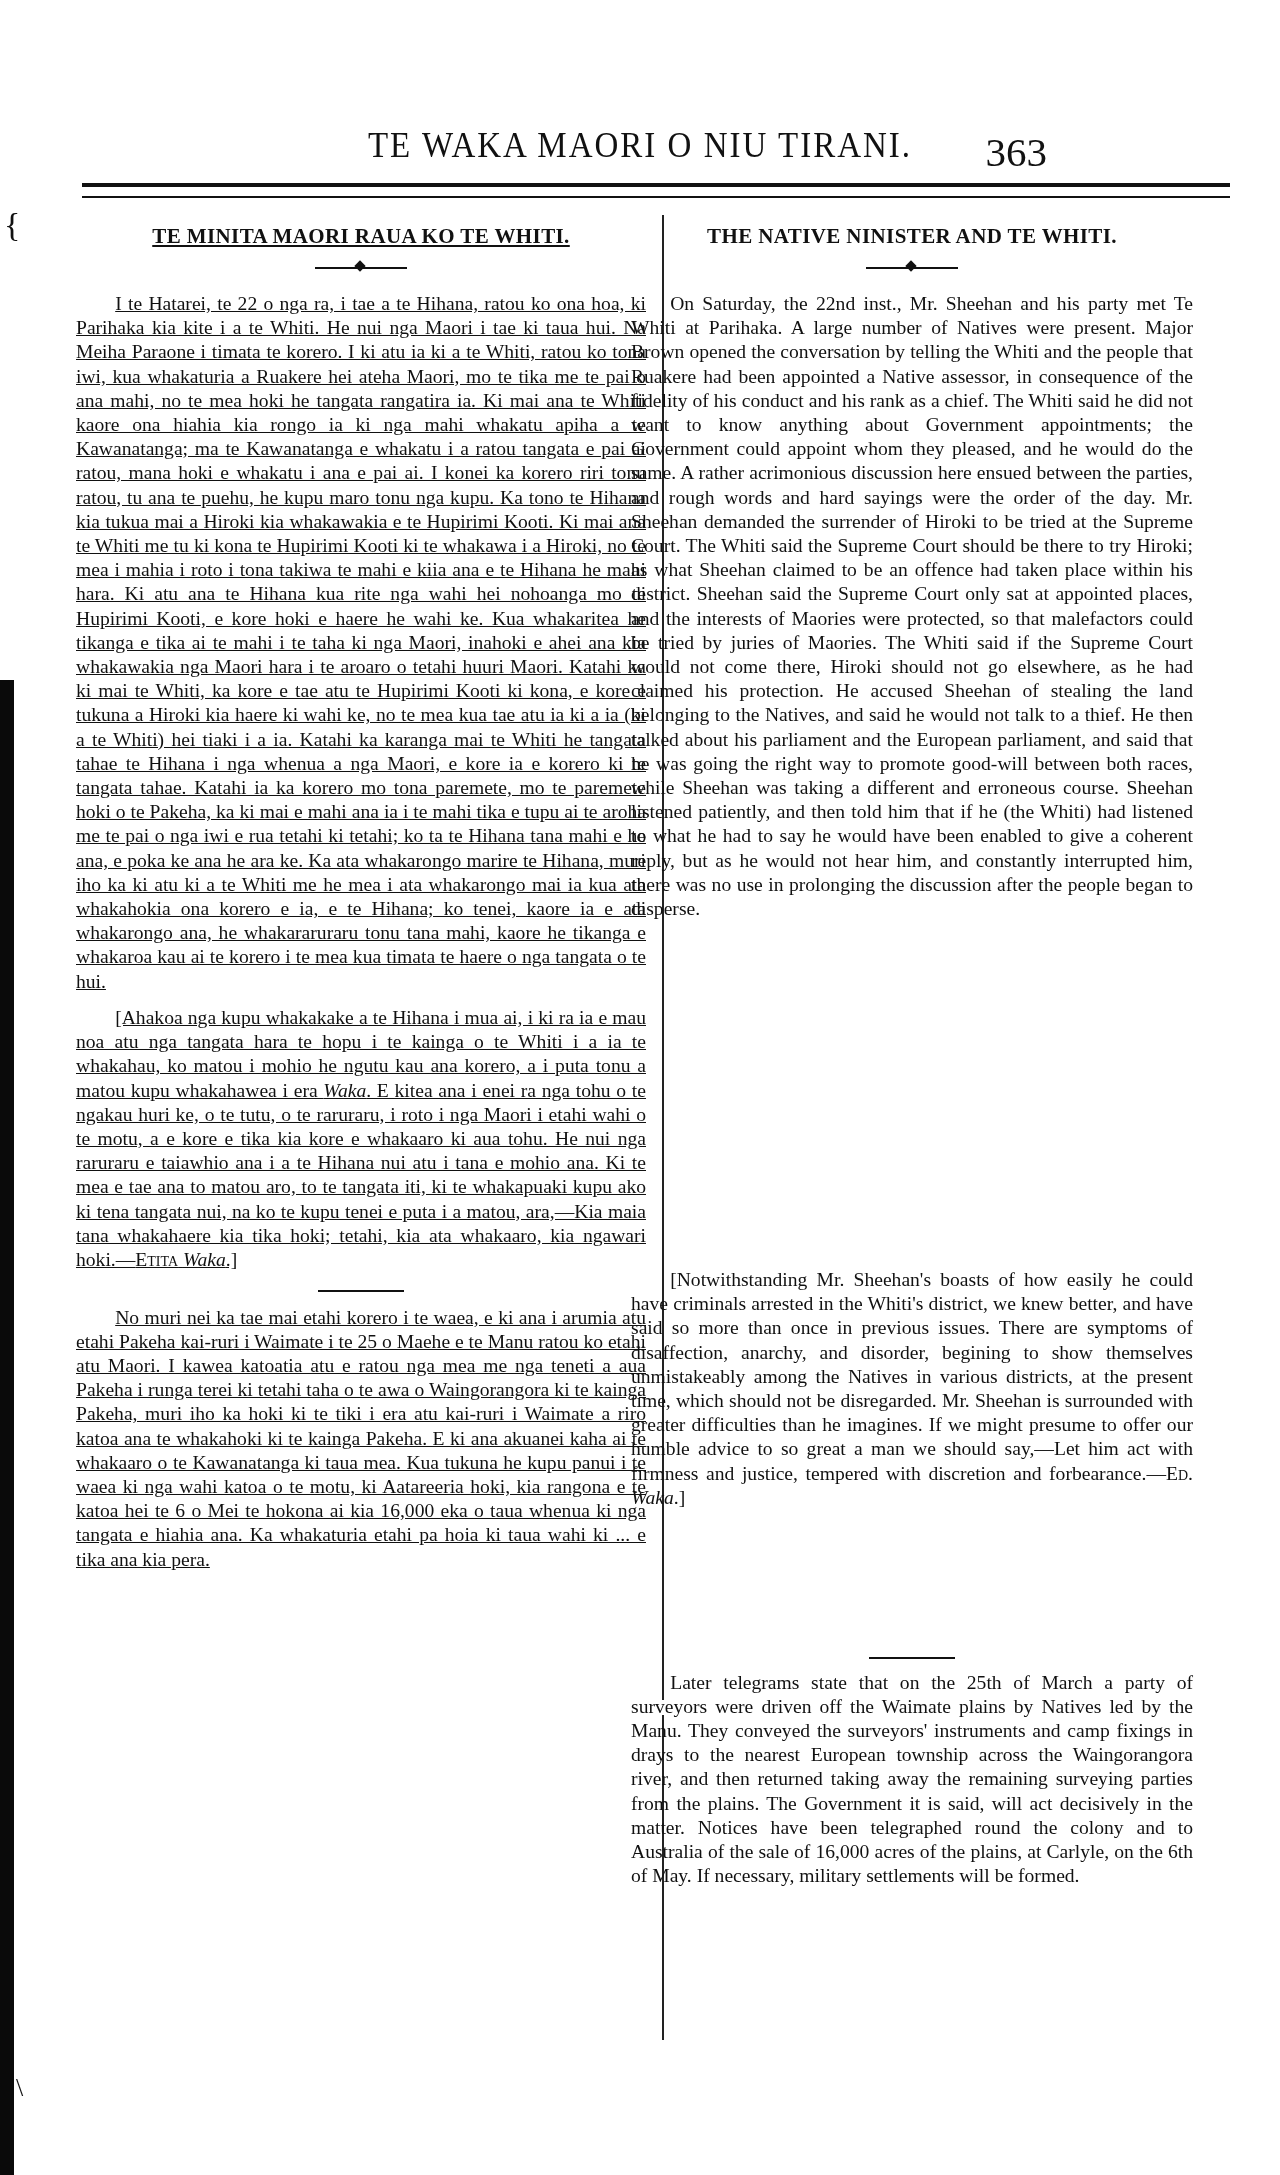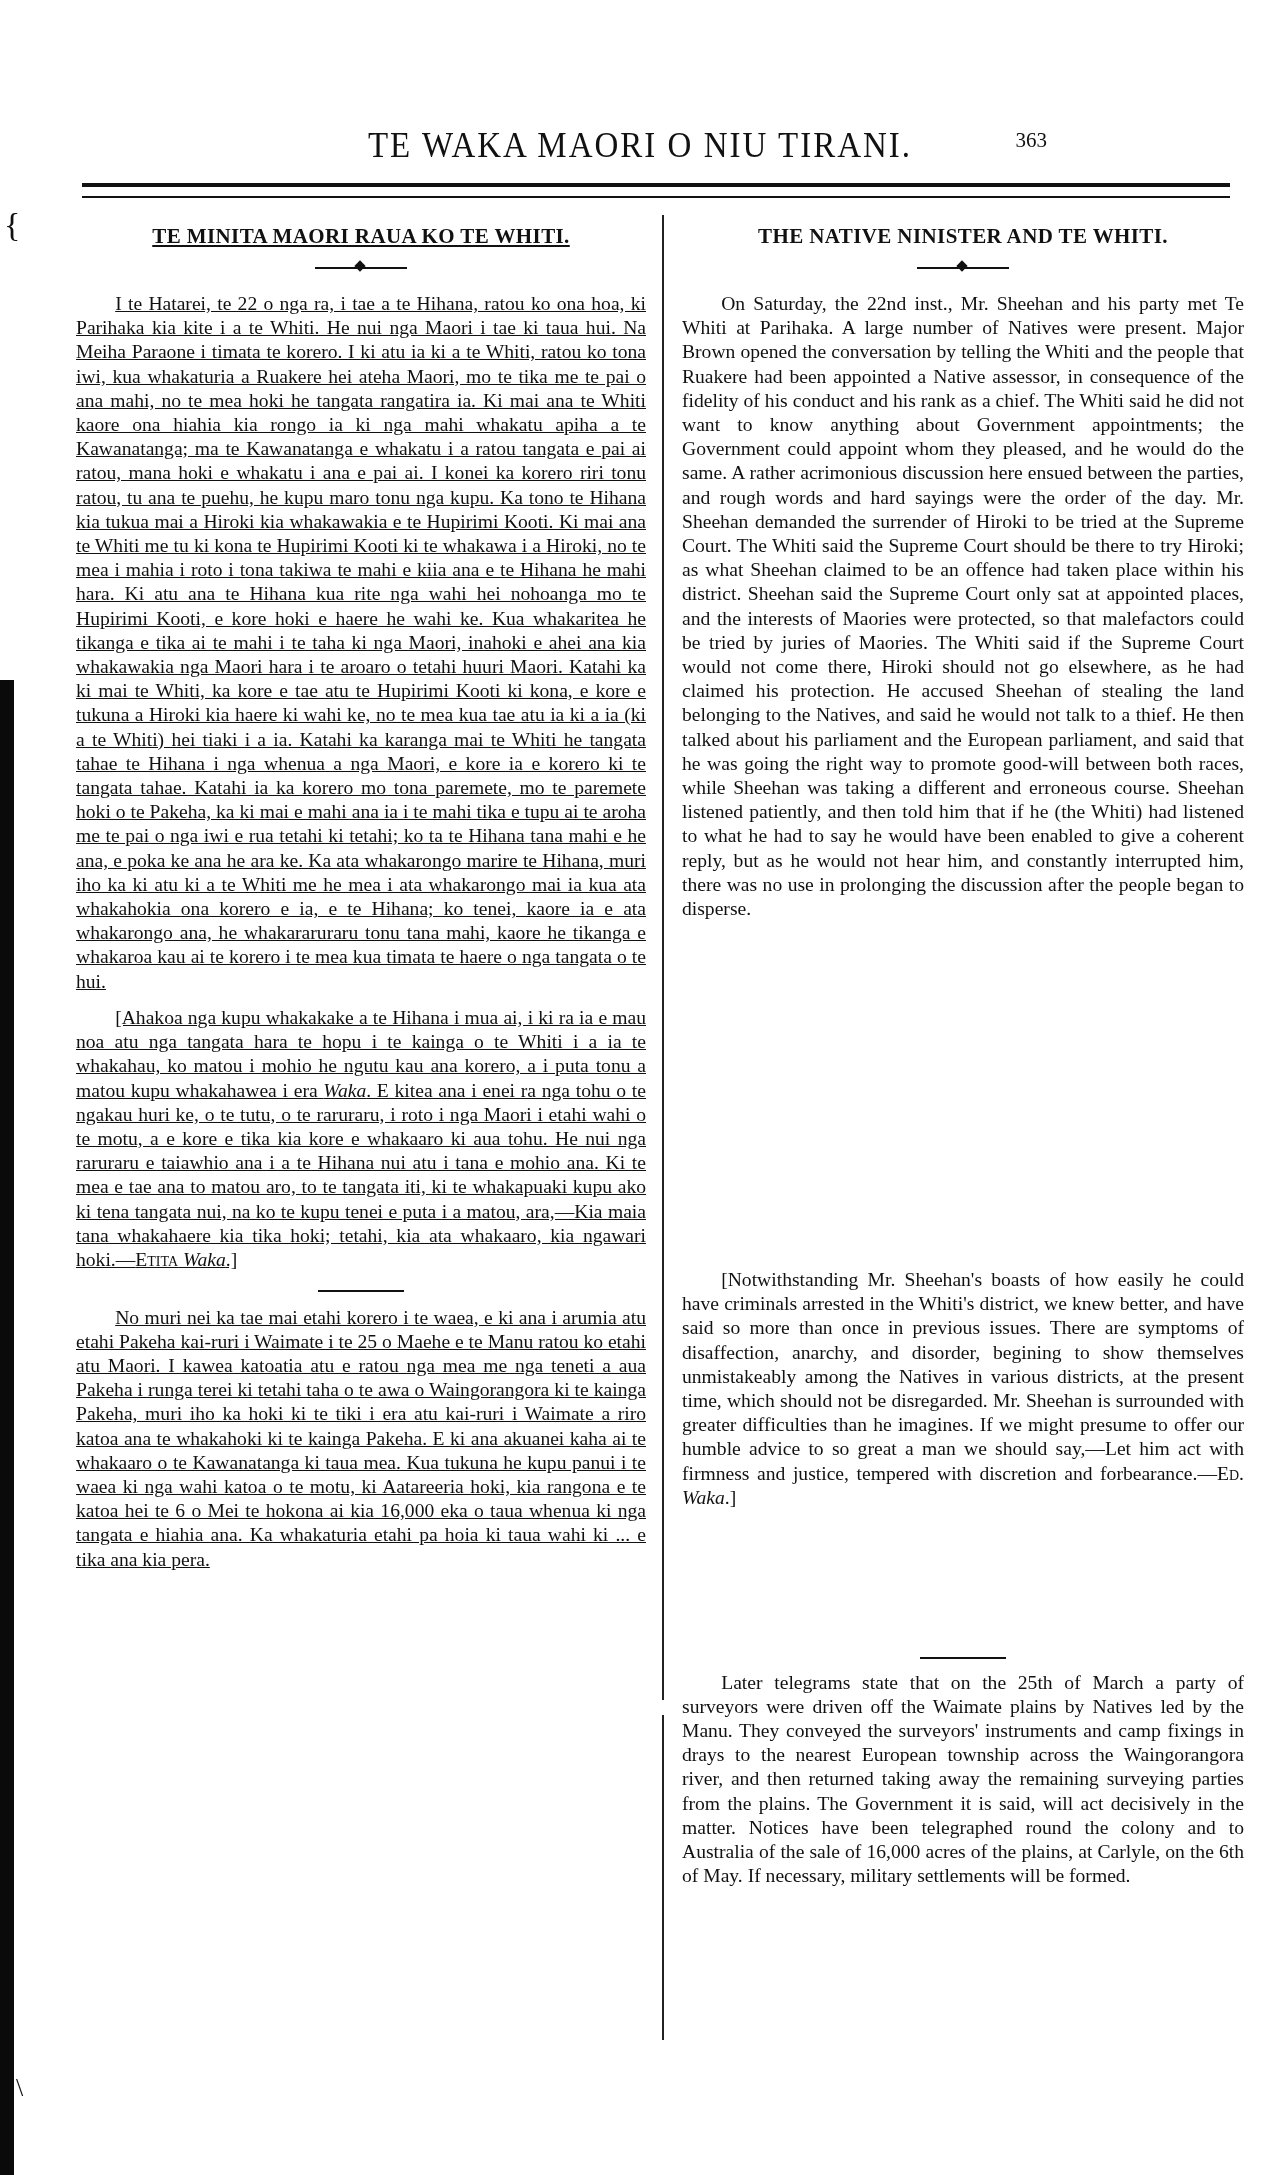--- a/index.html
+++ b/index.html
@@ -2,28 +2,28 @@
 <html><head>
 <meta charset="utf-8">
 <style>
   html, body { margin:0; padding:0; background:#ffffff; }
   body { width:1280px; height:2175px; position:relative; overflow:hidden; color:#111; font-family:"Liberation Serif", "DejaVu Serif", serif; }
   .binding { position:absolute; left:0; top:680px; width:14px; height:1495px; background:#0a0a0a; }
   .binding-mark-top { position:absolute; left:4px; top:208px; font-size:34px; line-height:1; color:#111; }
   .binding-mark-bottom { position:absolute; left:16px; top:2075px; font-size:26px; line-height:1; color:#111; }
   .running-head { position:absolute; left:0; width:1092px; top:126px; height:40px; }
   .running-title { position:absolute; left:310px; width:660px; text-align:center; top:0; font-size:33px; letter-spacing:2px; transform:scaleY(1.08); transform-origin:top; }
-  .page-number { position:absolute; right:45px; top:2px; font-size:21px;margin-left:20px; }
+  .page-number { position:absolute; right:45px; top:2px; font-size:41px;margin-left:20px; }
   .rule-thick { position:absolute; left:82px; top:183px; width:1148px; height:4px; background:#111; }
   .rule-thin { position:absolute; left:82px; top:196px; width:1148px; height:1.5px; background:#111; }
   .col-divider-top { position:absolute; left:662px; top:215px; width:1.5px; height:1485px; background:#222; }
   .col-divider-bot { position:absolute; left:662px; top:1715px; width:1.5px; height:325px; background:#222; }
   .column { position:absolute; font-size:19.6px; line-height:24.2px; text-align:justify; }
   .col-left { left:76px; width:570px; }
-  .col-right { left:682px; width:562px; }
+  .col-right { left:631px; width:562px; }
   .section-head { text-align:center; font-size:21px; letter-spacing:0.4px; margin:0; height:36px; line-height:36px; white-space:nowrap; }
   .ornament { position:relative; height:20px; margin:4px auto 14px auto; width:92px; }
   .ornament .line { position:absolute; top:9px; left:0; width:92px; height:1.5px; background:#111; }
   .ornament .diamond { position:absolute; left:41px; top:4px; width:8px; height:8px; background:#111; transform:rotate(45deg); }
   .para { margin:0; text-indent:2em; }
   .para + .para { margin-top:12px; }
   .small-rule { width:86px; height:1.5px; background:#111; margin:18px auto 14px auto; }
   .italic { font-style:italic; }
   .smallcaps { font-variant:small-caps; }
   .block { position:absolute; }

